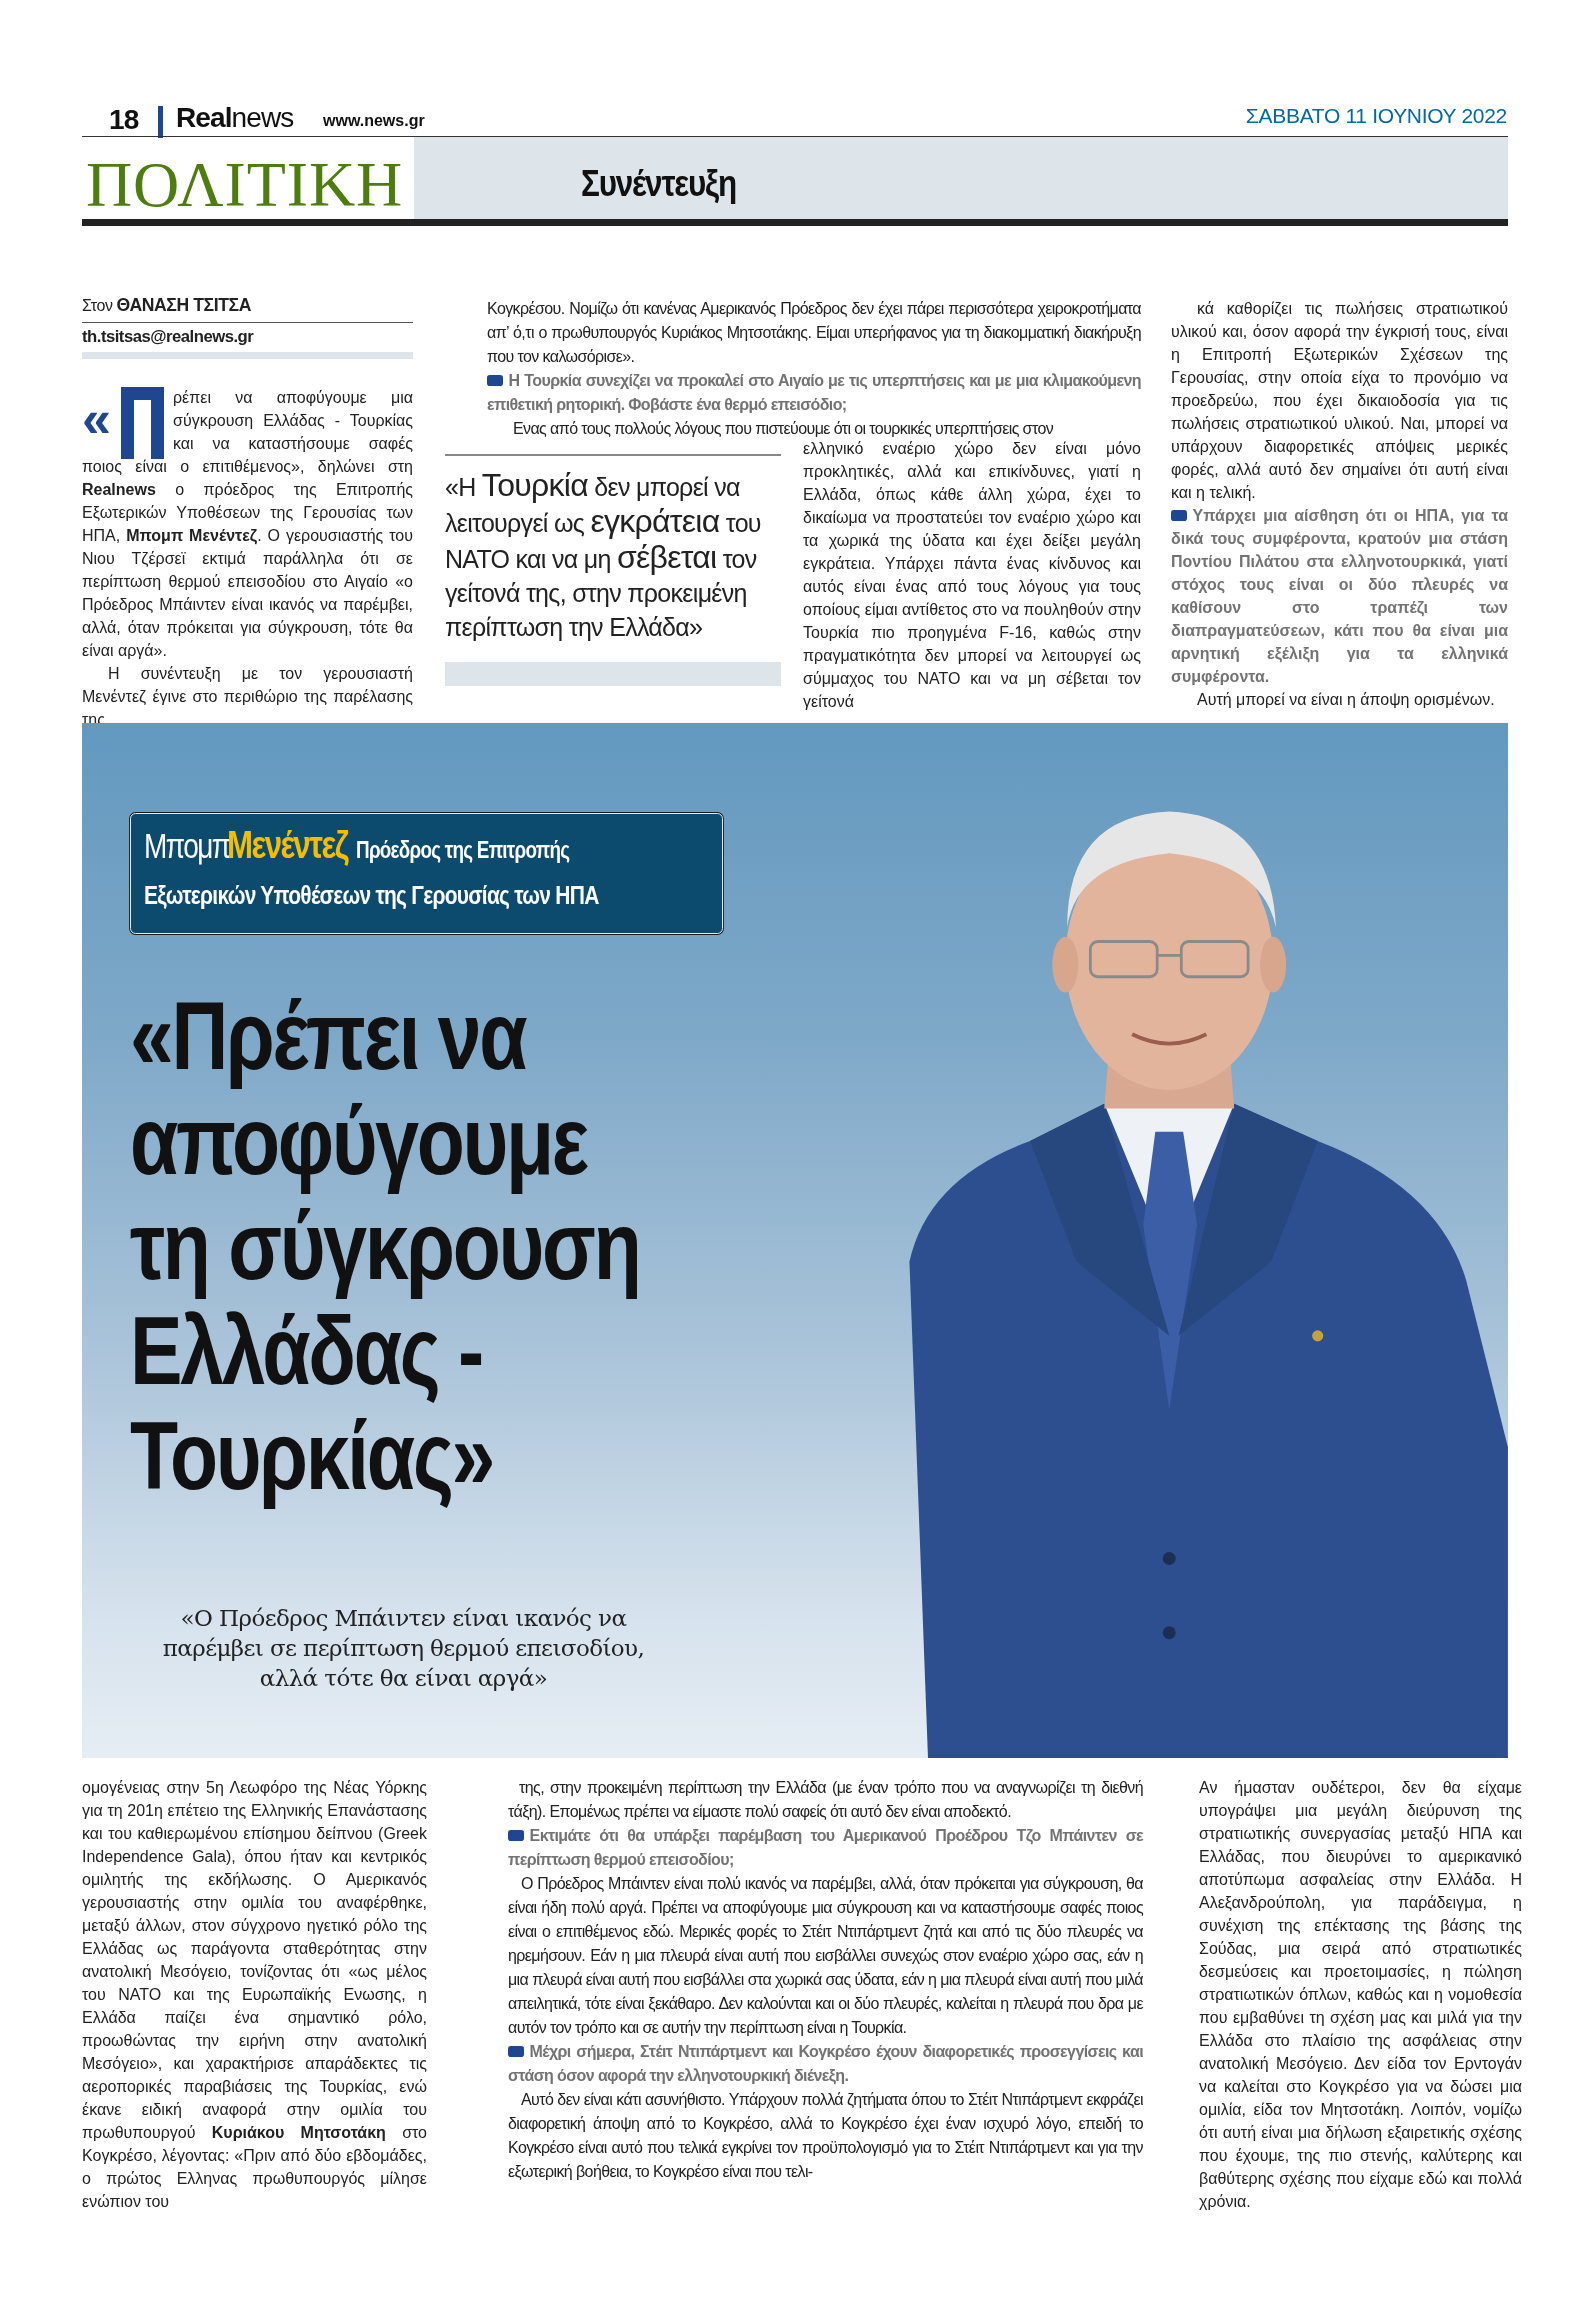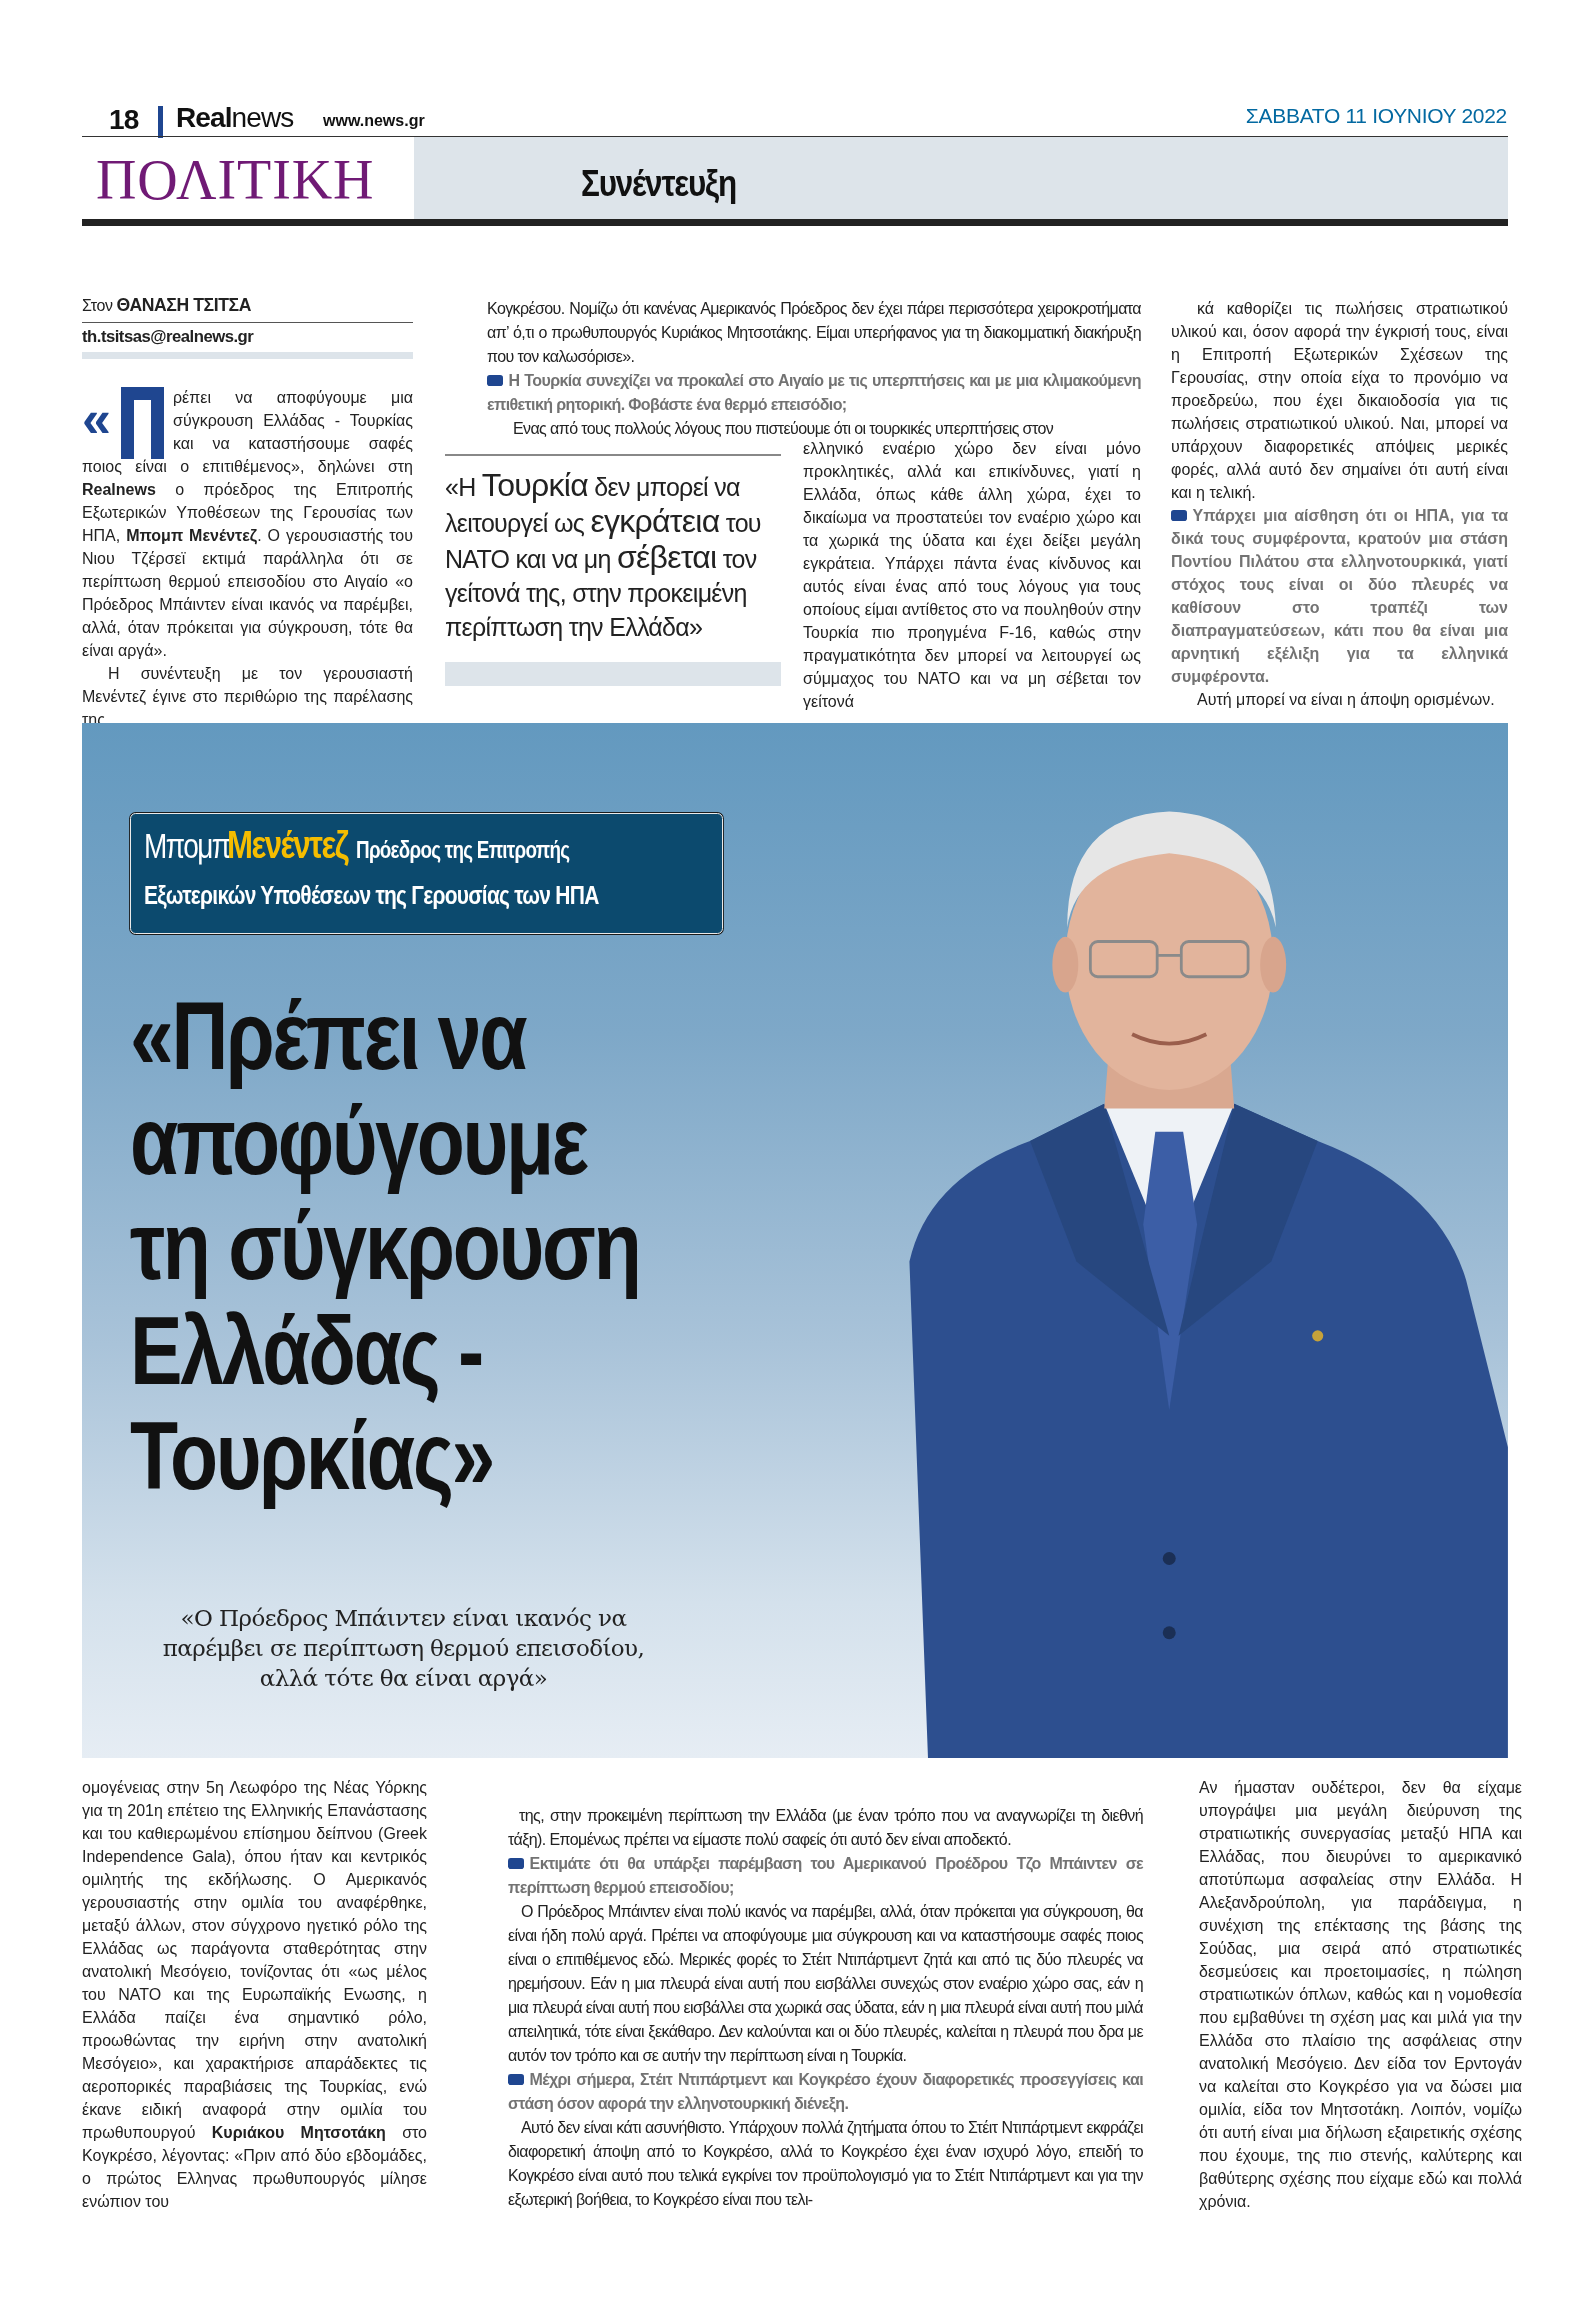--- a/index.html
+++ b/index.html
@@ -9,21 +9,21 @@
   
   .page-num { left:109px; top:104px; font-family:"Liberation Sans", sans-serif; font-weight:700; font-size:28px; color:#111; letter-spacing:-0.9px; }
   .mast-bar { left:158px; top:106px; width:4.6px; height:32px; background:#1f4690; }
   .mast-brand { left:176px; top:102px; font-size:28px; color:#111; letter-spacing:-0.9px; }
   .mast-brand b { font-weight:700; }
   .mast-url { left:323px; top:112px; font-size:16px; font-weight:700; color:#111; }
   .mast-date { right:82px; top:104px; font-size:21px; color:#0369a1; letter-spacing:-0.3px; }
 
   .rule-top { left:82px; top:136px; width:1426px; height:0.9px; background:#333; }
   .section-band { left:414px; top:137px; width:1094px; height:83px; background:#dde4ea; }
-  .section-title { left:96px; top:148px; font-family:"Liberation Serif", serif; font-size:56px; color:#701a75; letter-spacing:0.9px; }
+  .section-title { left:86px; top:148px; font-family:"Liberation Serif", serif; font-size:64px; color:#4d7c0f; letter-spacing:0.9px; }
   .section-sub { left:581px; top:163px; font-family:"Liberation Sans", sans-serif; font-size:37px; font-weight:700; color:#111; letter-spacing:-1.4px; transform:scaleX(0.85); transform-origin:left; }
   .rule-thick { left:82px; top:219px; width:1426px; height:6.5px; background:#222; }
 
   
   .col { position:absolute; font-size:16px; line-height:23px; color:#222; text-align:justify; }
   .col p { margin:0; }
   .col .indent { text-indent:26px; }
   .cond { font-family:"Liberation Sans", sans-serif; font-size:16px; letter-spacing:-0.6px; }
   .q { font-weight:700; color:#737373; }
   .q::before { content:""; display:inline-block; width:16px; height:11px; background:#1f4690; border-radius:2.8px; margin-right:5.6px; vertical-align:0; }
@@ -53,21 +53,21 @@
   .nb-line2 { position:absolute; left:13px; top:67px; white-space:nowrap; color:#fff; font-size:25px; font-weight:700; letter-spacing:-0.9px; transform:scaleX(0.84); transform-origin:left; }
 
   .headline { left:130px; top:983px; width:761px; font-family:"Liberation Sans", sans-serif; font-weight:700; font-size:96px; line-height:105px; color:#111; letter-spacing:-2.8px; transform:scaleX(0.82); transform-origin:left top; }
   .subquote { left:144px; top:1603px; width:519px; font-family:"DejaVu Serif", serif; font-size:23px; line-height:30px; color:#222; text-align:center; letter-spacing:-0.6px; }
 
   
   .portrait { left:798px; top:742px; width:710px; height:1016px; }
 
   
   .col-b1 { left:82px; top:1776px; width:345px; }
-  .col-b2 { left:508px; top:1776px; width:635px;margin-top:28px; }
+  .col-b2 { left:508px; top:1776px; width:635px; }
   .col-b3 { left:1199px; top:1776px; width:323px; }
 </style>
 </head>
 <body>
 
 <div class="abs page-num">18</div>
 <div class="abs mast-bar"></div>
 <div class="abs mast-brand"><b>Real</b><span>news</span></div>
 <div class="abs mast-url">www.news.gr</div>
 <div class="abs mast-date">ΣΑΒΒΑΤΟ 11 ΙΟΥΝΙΟΥ 2022</div>

